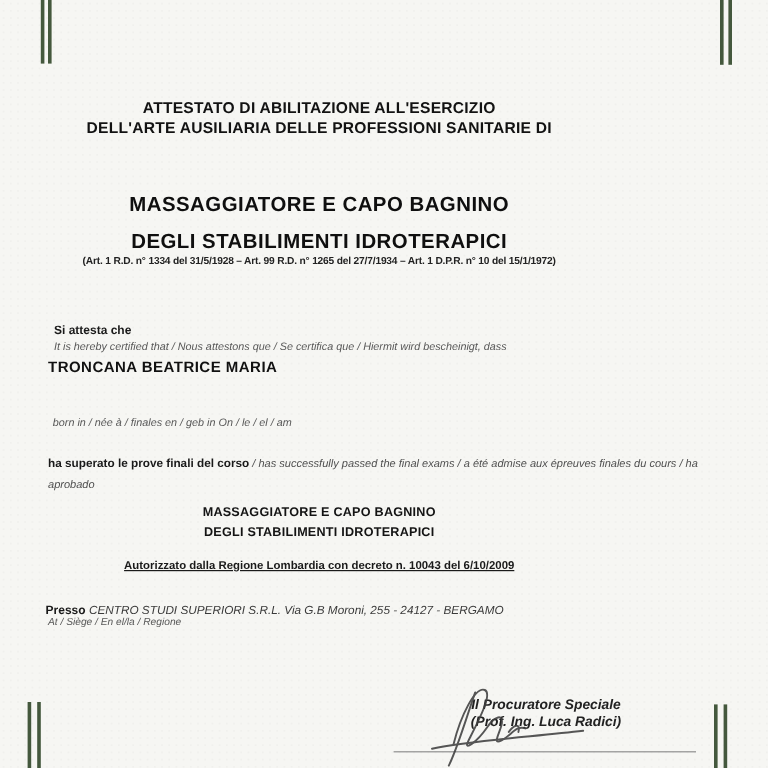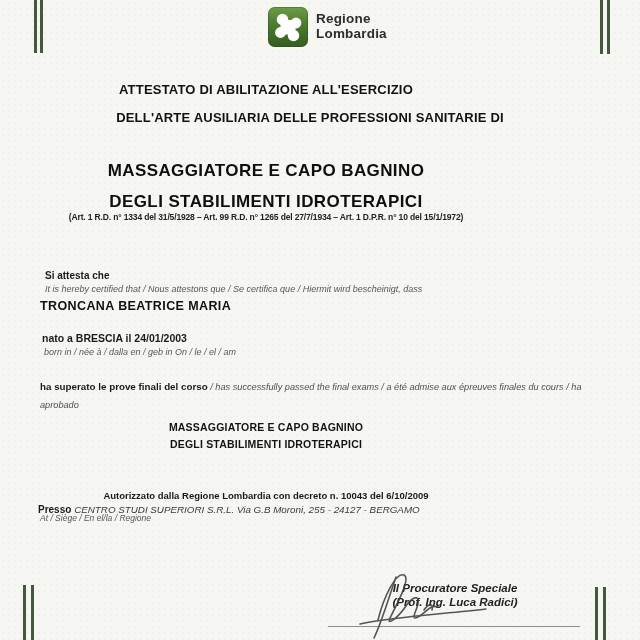--- a/index.html
+++ b/index.html
@@ -54,61 +54,43 @@
 
   <div class="corner-mark" style="left:34px;top:-4px;height:57px;"></div>
   <div class="corner-mark" style="left:40px;top:-4px;height:57px;"></div>
   <div class="corner-mark" style="left:600px;top:-4px;height:58px;"></div>
   <div class="corner-mark" style="left:607px;top:-4px;height:58px;"></div>
   <div class="corner-mark" style="left:23px;top:585px;height:60px;"></div>
   <div class="corner-mark" style="left:31px;top:585px;height:60px;"></div>
   <div class="corner-mark" style="left:595px;top:587px;height:58px;"></div>
   <div class="corner-mark" style="left:603px;top:587px;height:58px;"></div>
 
-  <div class="logo-block">
-    <div class="logo-square">
-      <svg width="40" height="40" viewBox="0 0 40 40" aria-hidden="true">
-        <g fill="#ffffff">
-          <circle cx="14.5" cy="12.5" r="5.7"></circle>
-          <circle cx="28" cy="16" r="5.4"></circle>
-          <circle cx="12.5" cy="25.5" r="5.4"></circle>
-          <circle cx="25.5" cy="28.5" r="5.7"></circle>
-          <rect x="12.5" y="13" width="15" height="14.5" rx="5"></rect>
-        </g>
-      </svg>
-    </div>
-    <div class="logo-text">
-      <div>Regione</div>
-      <div>Lombardia</div>
-    </div>
-  </div>
 
   <div class="center hdr" style="top:82px;">ATTESTATO DI ABILITAZIONE ALL'ESERCIZIO</div>
-  <div class="center hdr" style="top:110px;padding-left:44px;">DELL'ARTE AUSILIARIA DELLE PROFESSIONI SANITARIE DI</div>
+  <div class="center hdr" style="top:99px;">DELL'ARTE AUSILIARIA DELLE PROFESSIONI SANITARIE DI</div>
 
   <div class="center big-title" style="top:155px;">MASSAGGIATORE E CAPO BAGNINO</div>
   <div class="center big-title" style="top:186px;">DEGLI STABILIMENTI IDROTERAPICI</div>
 
   <div class="center law" style="top:212px;">(Art. 1 R.D. n° 1334 del 31/5/1928 – Art. 99 R.D. n° 1265 del 27/7/1934 – Art. 1 D.P.R. n° 10 del 15/1/1972)</div>
 
   <div class="abs lbl-bold" style="left:45px;top:270px;">Si attesta che</div>
   <div class="abs trans" style="left:45px;top:284px;">It is hereby certified that / Nous attestons que / Se certifica que / Hiermit wird bescheinigt, dass</div>
   <div class="abs person-name" style="left:40px;top:299px;text-align:right;">TRONCANA BEATRICE MARIA</div>
 
-  <div class="abs birth" style="left:42px;top:332px;">nato a BRESCIA il 24/01/2003</div>
-  <div class="abs trans" style="left:44px;top:347px;">born in / née à / dalla en / geb in On / le / el / am</div>
+  <div class="abs trans" style="left:44px;top:347px;">born in / née à / finales en / geb in On / le / el / am</div>
 
   <div class="abs" style="left:40px;top:376px;width:565px;">
     <span class="exam-it">ha superato le prove finali del corso</span><span class="exam-tr"> / has successfully passed the final exams / a été admise aux épreuves finales du cours / ha aprobado</span>
   </div>
 
   <div class="center course" style="top:419px;">MASSAGGIATORE E CAPO BAGNINO</div>
   <div class="center course" style="top:436px;">DEGLI STABILIMENTI IDROTERAPICI</div>
 
-  <div class="center auth" style="top:490px;">Autorizzato dalla Regione Lombardia con decreto n. 10043 del 6/10/2009</div>
+  <div class="center auth" style="top:466px;text-decoration:underline;">Autorizzato dalla Regione Lombardia con decreto n. 10043 del 6/10/2009</div>
 
   <div class="abs" style="left:38px;top:499px;width:570px;">
     <span class="presso-lbl">Presso </span><span class="presso-val">CENTRO STUDI SUPERIORI S.R.L. Via G.B Moroni, 255 - 24127 - BERGAMO</span>
   </div>
   <div class="abs small-trans" style="left:40px;top:513px;">At / Siège / En el/la / Regione</div>
 
 
   <div class="sig-block">
     <div class="sig-title">Il Procuratore Speciale</div>
     <div class="sig-name">(Prof. Ing. Luca Radici)</div>

